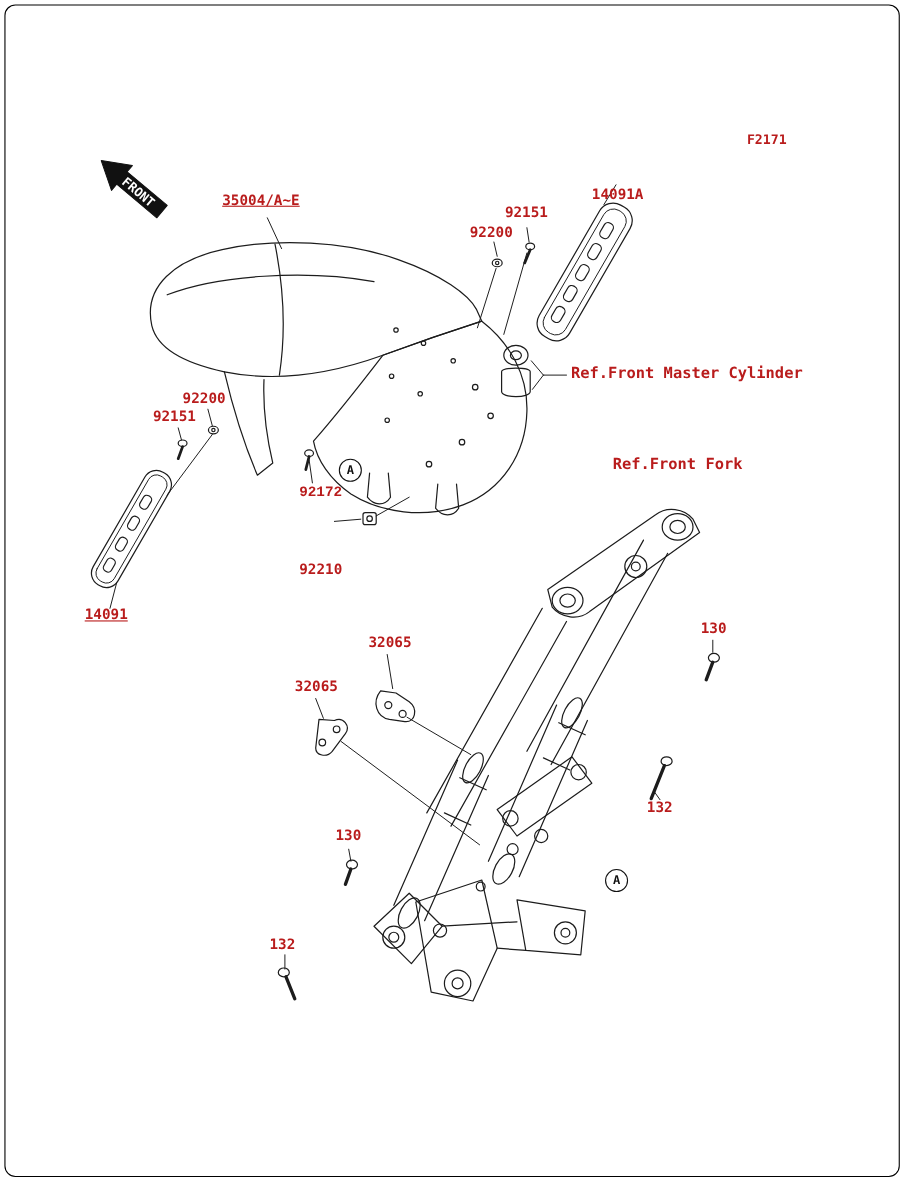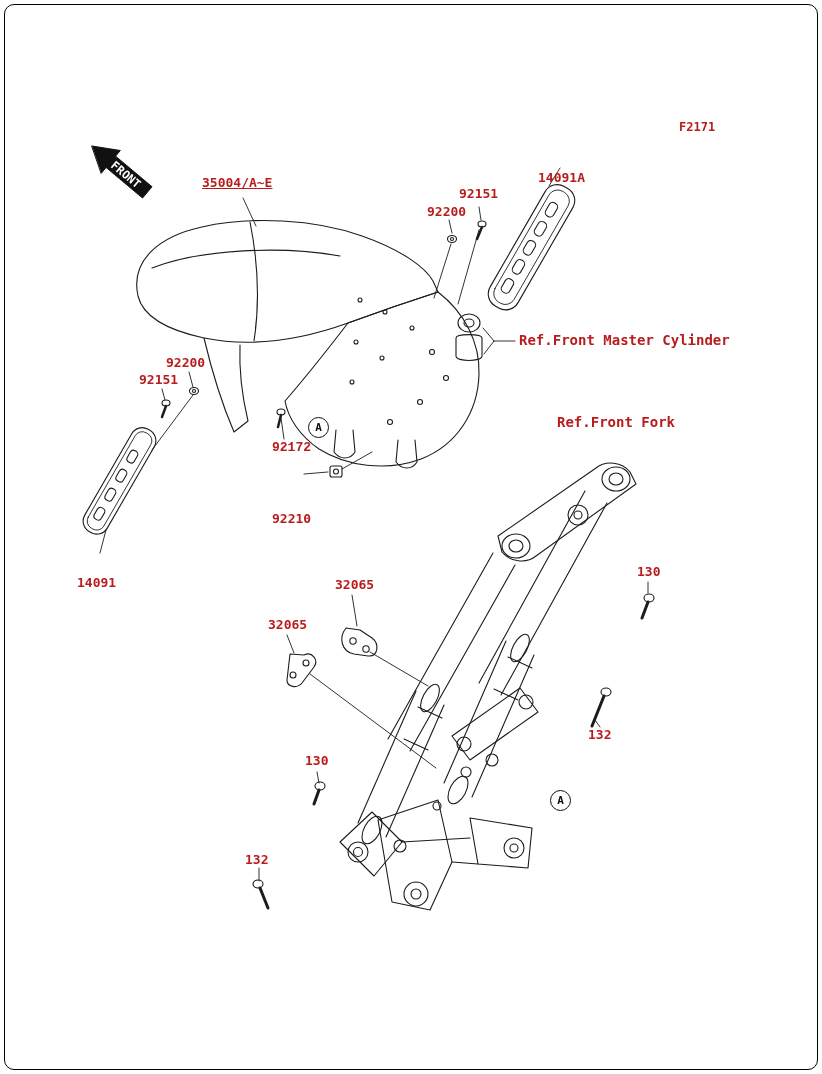--- a/index.html
+++ b/index.html
@@ -214,21 +214,21 @@
   <div class="label" style="left:202px; top:176px;text-decoration:underline;">35004/A~E</div>
   <div class="label" style="left:538px; top:146px;margin-top:25px;">14091A</div>
   <div class="label" style="left:459px; top:187px;">92151</div>
   <div class="label" style="left:427px; top:205px;">92200</div>
   <div class="label ref" style="left:519px; top:333px;">Ref.Front Master Cylinder</div>
   <div class="label" style="left:166px; top:356px;">92200</div>
   <div class="label" style="left:139px; top:373px;">92151</div>
   <div class="label" style="left:272px; top:441px;font-family:Liberation Mono, monospace;">92172</div>
   <div class="label" style="left:272px; top:468px;margin-top:44px;">92210</div>
   <div class="label ref" style="left:557px; top:415px;">Ref.Front Fork</div>
-  <div class="label" style="left:77px; top:576px;">14091</div>
+  <div class="label" style="left:77px; top:553px;text-decoration:underline;">14091</div>
   <div class="label" style="left:637px; top:565px;">130</div>
   <div class="label" style="left:335px; top:578px;">32065</div>
   <div class="label" style="left:268px; top:618px;">32065</div>
   <div class="label" style="left:588px; top:728px;">132</div>
   <div class="label" style="left:305px; top:754px;">130</div>
   <div class="label" style="left:245px; top:853px;">132</div>
 
   <div class="marker-a" style="left:308px; top:417px;">A</div>
   <div class="marker-a" style="left:550px; top:790px;">A</div>
 </div>

